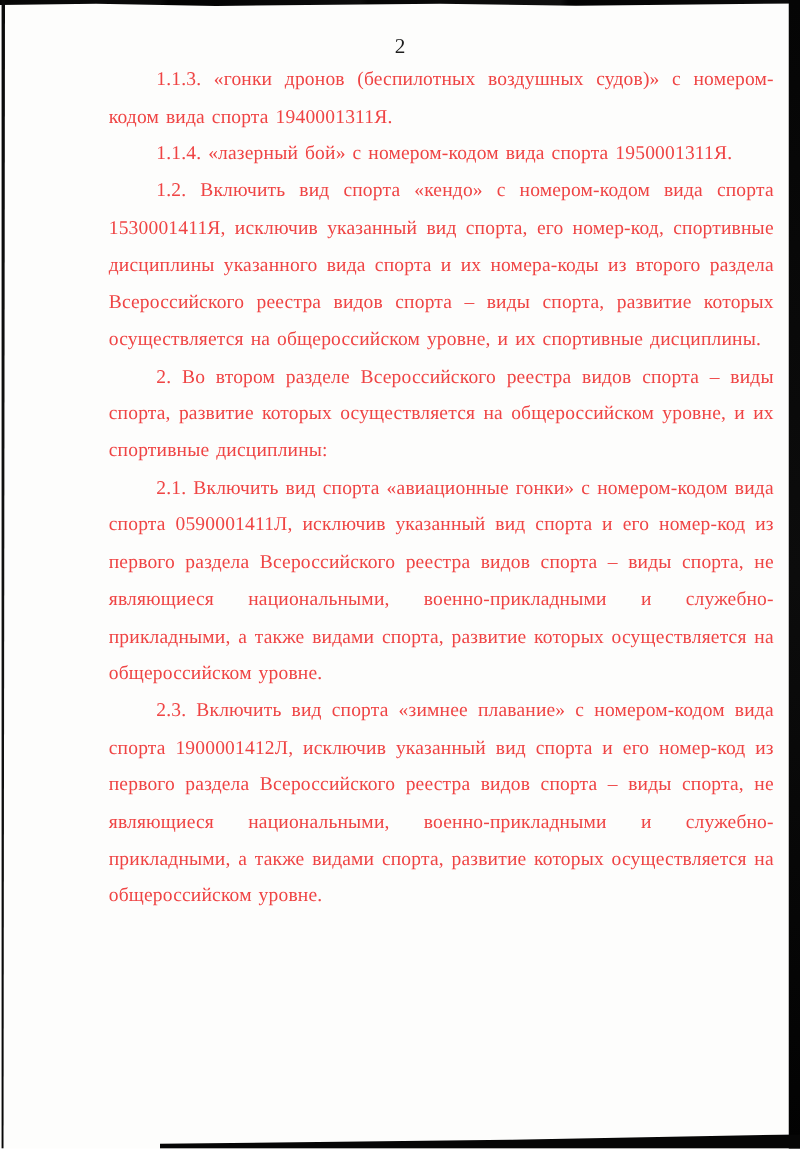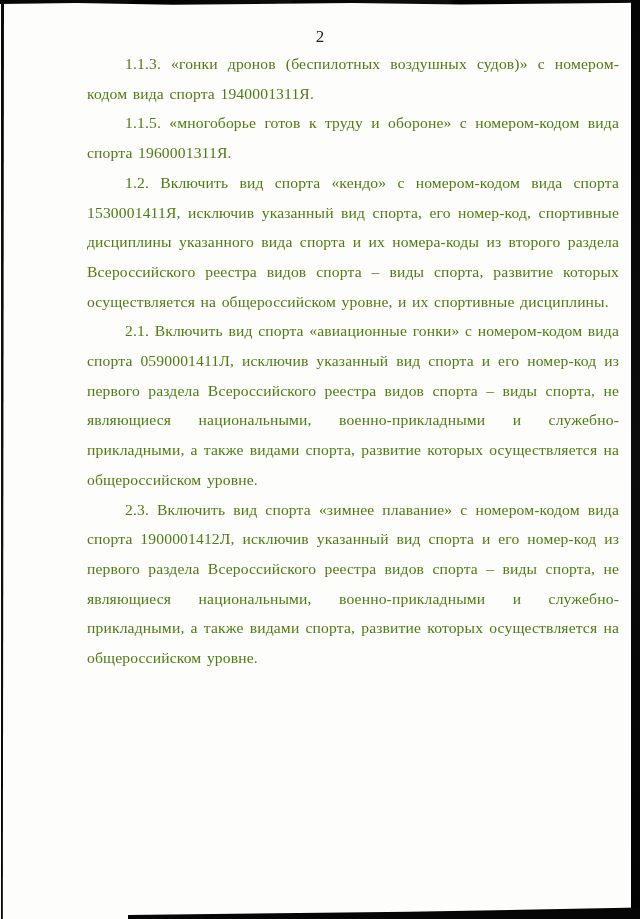--- a/index.html
+++ b/index.html
@@ -56,21 +56,21 @@
     width: 100%;
     text-align: center;
     font-size: 17px;
     color: #1e1e1e;
   }
   .doc-body {
     position: absolute;
     top: 49px;
     left: 87px;
     right: 21px;
-    color: #4d7c0f;
+    color: #ef4444;
   }
   .doc-body p {
     margin: 0;
     text-align: justify;
     text-indent: 38px;
     font-size: 15.6px;
     line-height: 29.7px;
     word-spacing: 1.5px;
     letter-spacing: 0.15px;
   }
@@ -82,19 +82,20 @@
 
   <div class="artifact-top"></div>
   <div class="artifact-left"></div>
   <div class="artifact-right"></div>
   <div class="artifact-bottom"></div>
 
   <div class="page-number">2</div>
 
   <div class="doc-body">
       <p>1.1.3. «гонки дронов (беспилотных воздушных судов)» с номером-кодом вида спорта 1940001311Я.</p>
-      <p>1.1.5. «многоборье готов к труду и обороне» с номером-кодом вида спорта 1960001311Я.</p>
+      <p>1.1.4. «лазерный бой» с номером-кодом вида спорта 1950001311Я.</p>
       <p>1.2. Включить вид спорта «кендо» с номером-кодом вида спорта 1530001411Я, исключив указанный вид спорта, его номер-код, спортивные дисциплины указанного вида спорта и их номера-коды из второго раздела Всероссийского реестра видов спорта – виды спорта, развитие которых осуществляется на общероссийском уровне, и их спортивные дисциплины.</p>
+      <p>2. Во втором разделе Всероссийского реестра видов спорта – виды спорта, развитие которых осуществляется на общероссийском уровне, и их спортивные дисциплины:</p>
       <p>2.1. Включить вид спорта «авиационные гонки» с номером-кодом вида спорта 0590001411Л, исключив указанный вид спорта и его номер-код из первого раздела Всероссийского реестра видов спорта – виды спорта, не являющиеся национальными, военно-прикладными и служебно-прикладными, а также видами спорта, развитие которых осуществляется на общероссийском уровне.</p>
       <p>2.3. Включить вид спорта «зимнее плавание» с номером-кодом вида спорта 1900001412Л, исключив указанный вид спорта и его номер-код из первого раздела Всероссийского реестра видов спорта – виды спорта, не являющиеся национальными, военно-прикладными и служебно-прикладными, а также видами спорта, развитие которых осуществляется на общероссийском уровне.</p>
     </div>
 
 </div>
 
 </body></html>

